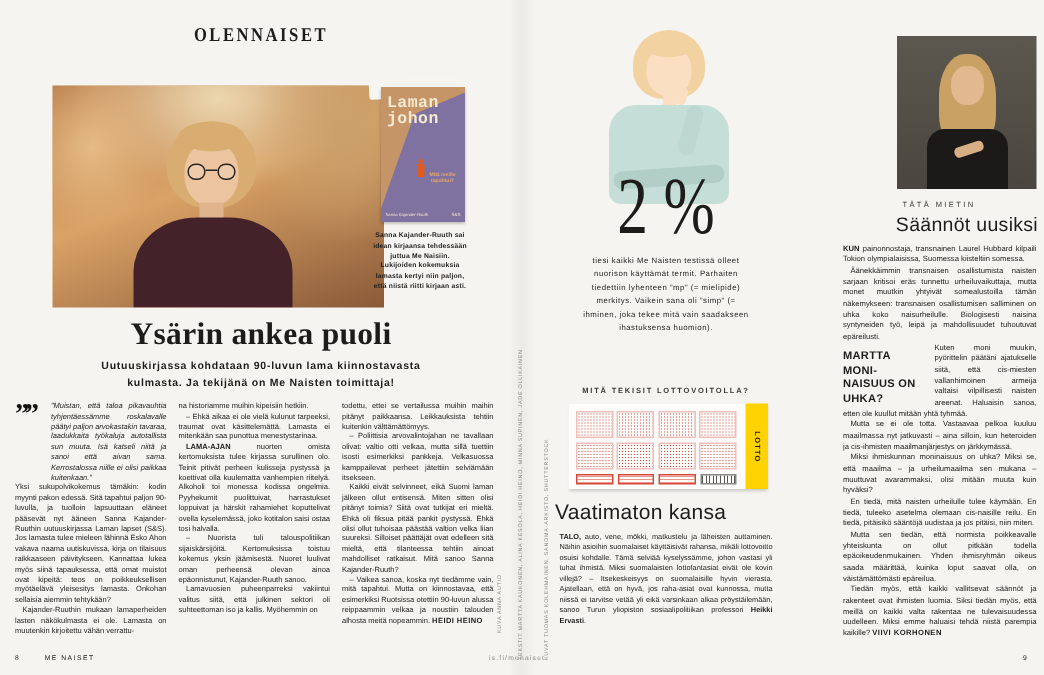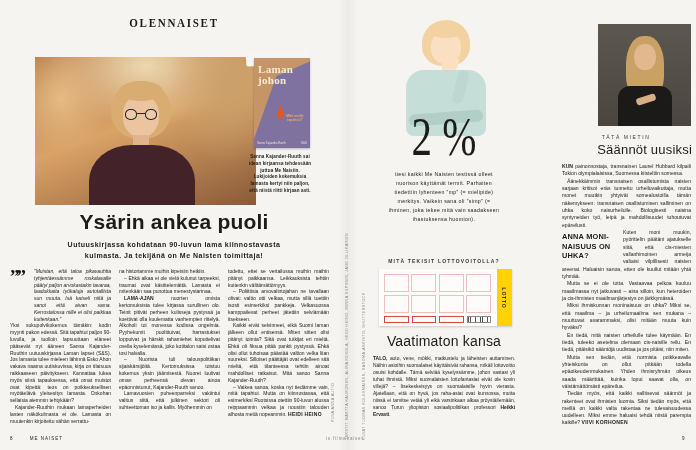--- a/index.html
+++ b/index.html
@@ -33,35 +33,35 @@
   .ph-body { position:absolute; left:54px; top:88px; width:106px; height:60px; background:#432229;
     border-radius:40% 40% 0 0 / 60% 60% 0 0; }
 
   
   .book-torn { position:absolute; left:246px; top:52px; width:62px; height:13px; background:#f7f5f1;
     transform:rotate(-3deg); border-radius:2px; }
   .book { position:absolute; left:254px; top:58px; width:56px; height:90px; background:#c59467; overflow:hidden;
     box-shadow:0 1px 2px rgba(0,0,0,0.25); }
   .book-band { position:absolute; inset:0; background:#7f72a1;
     clip-path:polygon(40% 20%, 100% 4%, 100% 100%, 0% 100%, 0% 90%); }
-  .book-title { position:absolute; left:4px; top:6px; font-family:Liberation Serif, serif; font-weight:bold;
+  .book-title { position:absolute; left:4px; top:6px; font-family:Liberation Mono, monospace; font-weight:bold;
     font-size:11px; line-height:1.0; color:#f4ead2; letter-spacing:0.3px; }
   .book-fig-head { position:absolute; left:25px; top:48px; width:3px; height:3px; background:#e05a1e; border-radius:50%; }
   .book-fig-body { position:absolute; left:24px; top:51px; width:5px; height:9px; background:#e05a1e; border-radius:2px 2px 0 0; }
   .book-tagline { position:absolute; right:3px; top:56px; width:24px; text-align:center; font-weight:bold;
     font-size:3.4px; line-height:1.3; color:#e8a66a; }
   .book-author { position:absolute; left:3px; bottom:3px; font-size:2.8px; color:#f0e2c8; }
   .book-publisher { position:absolute; right:3px; bottom:3px; font-size:3px; color:#f0e2c8; }
 
   .photo-caption { position:absolute; left:248px; top:154px; width:64px; text-align:center;
     font-size:4.5px; font-weight:bold; line-height:1.5; letter-spacing:0.15px; }
 
   
   .headline { position:absolute; left:0; top:210px; width:348px; text-align:center;
-    font-size:21px; font-weight:bold; letter-spacing:0.2px; }
+    font-size:21px; font-weight:bold; letter-spacing:0.2px;font-family:Liberation Serif, serif; }
   .deck { position:absolute; left:64px; top:240px; width:220px; text-align:center;
     font-size:7px; font-weight:bold; letter-spacing:0.5px; line-height:1.55; }
 
   
   .fcol { position:absolute; top:268px; width:101px; font-size:5px; line-height:1.36; text-align:justify; }
   .fcol p { margin:0; }
   .fcol p + p { text-indent:5px; }
   .c1 { left:10px; } .c2 { left:119px; } .c3 { left:228px; }
   .quote-block { position:relative; padding-left:24px; font-style:italic; min-height:26px; }
   .quote-mark { position:absolute; left:0; top:-4px; font-family:"Liberation Serif", serif;
@@ -111,21 +111,21 @@
   .tg { background-image:radial-gradient(#d5493c 0.45px, rgba(0,0,0,0) 0.55px); background-size:2px 2px;
     border:0.4px solid #efc0ba; }
   .ticket-band { position:absolute; right:0; top:0; bottom:0; width:15px; background:#ffd200;
     display:flex; align-items:center; justify-content:center; }
   .ticket-band span { transform:rotate(90deg); font-size:5px; font-weight:bold; letter-spacing:0.8px; color:#1d1c1a; }
   .ticket-footer { position:absolute; left:5px; bottom:3px; right:21px; height:7px; display:flex; gap:3px; }
   .tf { flex:1; border:0.4px solid #d5493c;
     background:repeating-linear-gradient(0deg,#e7978d 0 0.5px, rgba(0,0,0,0) 0.5px 2px); }
   .tf.dark { border-color:#8a8884; background:repeating-linear-gradient(90deg,#555 0 0.6px, rgba(0,0,0,0) 0.6px 2.4px); }
 
-  .lotto-headline { position:absolute; left:370px; top:333px; width:148px; text-align:center;
+  .lotto-headline { position:absolute; left:370px; top:333px; width:148px; 
     font-size:14px; letter-spacing:0.2px; }
   .lotto-body { position:absolute; left:373px; top:356px; width:142px; font-size:4.9px; line-height:1.42; text-align:justify; }
 
   
   .portrait { position:absolute; left:598px; top:24px; width:93px; height:102px; overflow:hidden;
     background:linear-gradient(180deg,#5c584f 0%, #4a463f 100%); }
   .pt-hair { position:absolute; left:28px; top:12px; width:38px; height:62px; background:#c9a164; border-radius:45% 45% 35% 35%; }
   .pt-face { position:absolute; left:36px; top:20px; width:22px; height:26px; background:#e2b98f; border-radius:46%; }
   .pt-body { position:absolute; left:20px; top:62px; width:54px; height:40px; background:#1c1a18; border-radius:12px 12px 0 0; }
   .pt-arm { position:absolute; left:38px; top:72px; width:20px; height:7px; background:#d8af85; border-radius:3px; transform:rotate(-18deg); }
@@ -266,21 +266,21 @@
     <div class="pt-arm"></div>
   </div>
 
   <div class="col-kicker">TÄTÄ MIETIN</div>
   <div class="col-headline">Säännöt uusiksi</div>
 
   <div class="col-body">
     <p><span class="lead-caps">KUN</span><span> painonnostaja, transnainen Laurel Hubbard kilpaili Tokion olympialaisissa, Suomessa kiisteltiin somessa.</span></p>
     <p>Äänekkäimmin transnaisen osallistumista naisten sarjaan kritisoi eräs tunnettu urheiluvaikuttaja, mutta monet muutkin yhtyivät somealustoilla tämän näkemykseen: transnaisen osallistumisen salliminen on uhka koko naisurheilulle. Biologisesti naisina syntyneiden työ, leipä ja mahdollisuudet tuhoutuvat epäreilusti.</p>
     <div class="pull-quote">
-      <div>ANNA MONI-</div>
+      <div>MARTTA MONI-</div>
       <div>NAISUUS ON</div>
       <div>UHKA?</div>
     </div>
     <p>Kuten moni muukin, pyörittelin päätäni ajatukselle siitä, että cis-miesten vallanhimoinen armeija valtaisi vilpillisesti naisten areenat. Haluaisin sanoa, etten ole kuullut mitään yhtä tyhmää.</p>
     <p>Mutta se ei ole totta. Vastaavaa pelkoa kuuluu maailmassa nyt jatkuvasti – aina silloin, kun heteroiden ja cis-ihmisten maailmanjärjestys on järkkymässä.</p>
     <p>Miksi ihmiskunnan moninaisuus on uhka? Miksi se, että maailma – ja urheilumaailma sen mukana – muuttuvat avarammaksi, olisi mitään muuta kuin hyväksi?</p>
     <p>En tiedä, mitä naisten urheilulle tulee käymään. En tiedä, tuleeko asetelma olemaan cis-naisille reilu. En tiedä, pitäisikö sääntöjä uudistaa ja jos pitäisi, niin miten.</p>
     <p>Mutta sen tiedän, että normista poikkeavalle yhteiskunta on ollut pitkään todella epäoikeudenmukainen. Yhden ihmisryhmän oikeus saada määrittää, kuinka loput saavat olla, on väistämättömästi epäreilua.</p>
     <p><span>Tiedän myös, että kaikki vallitsevat säännöt ja rakenteet ovat ihmisten luomia. Siksi tiedän myös, että meillä on kaikki valta rakentaa ne tulevaisuudessa uudelleen. Miksi emme haluaisi tehdä niistä parempia kaikille? </span><span class="byline">VIIVI KORHONEN</span></p>
   </div>

